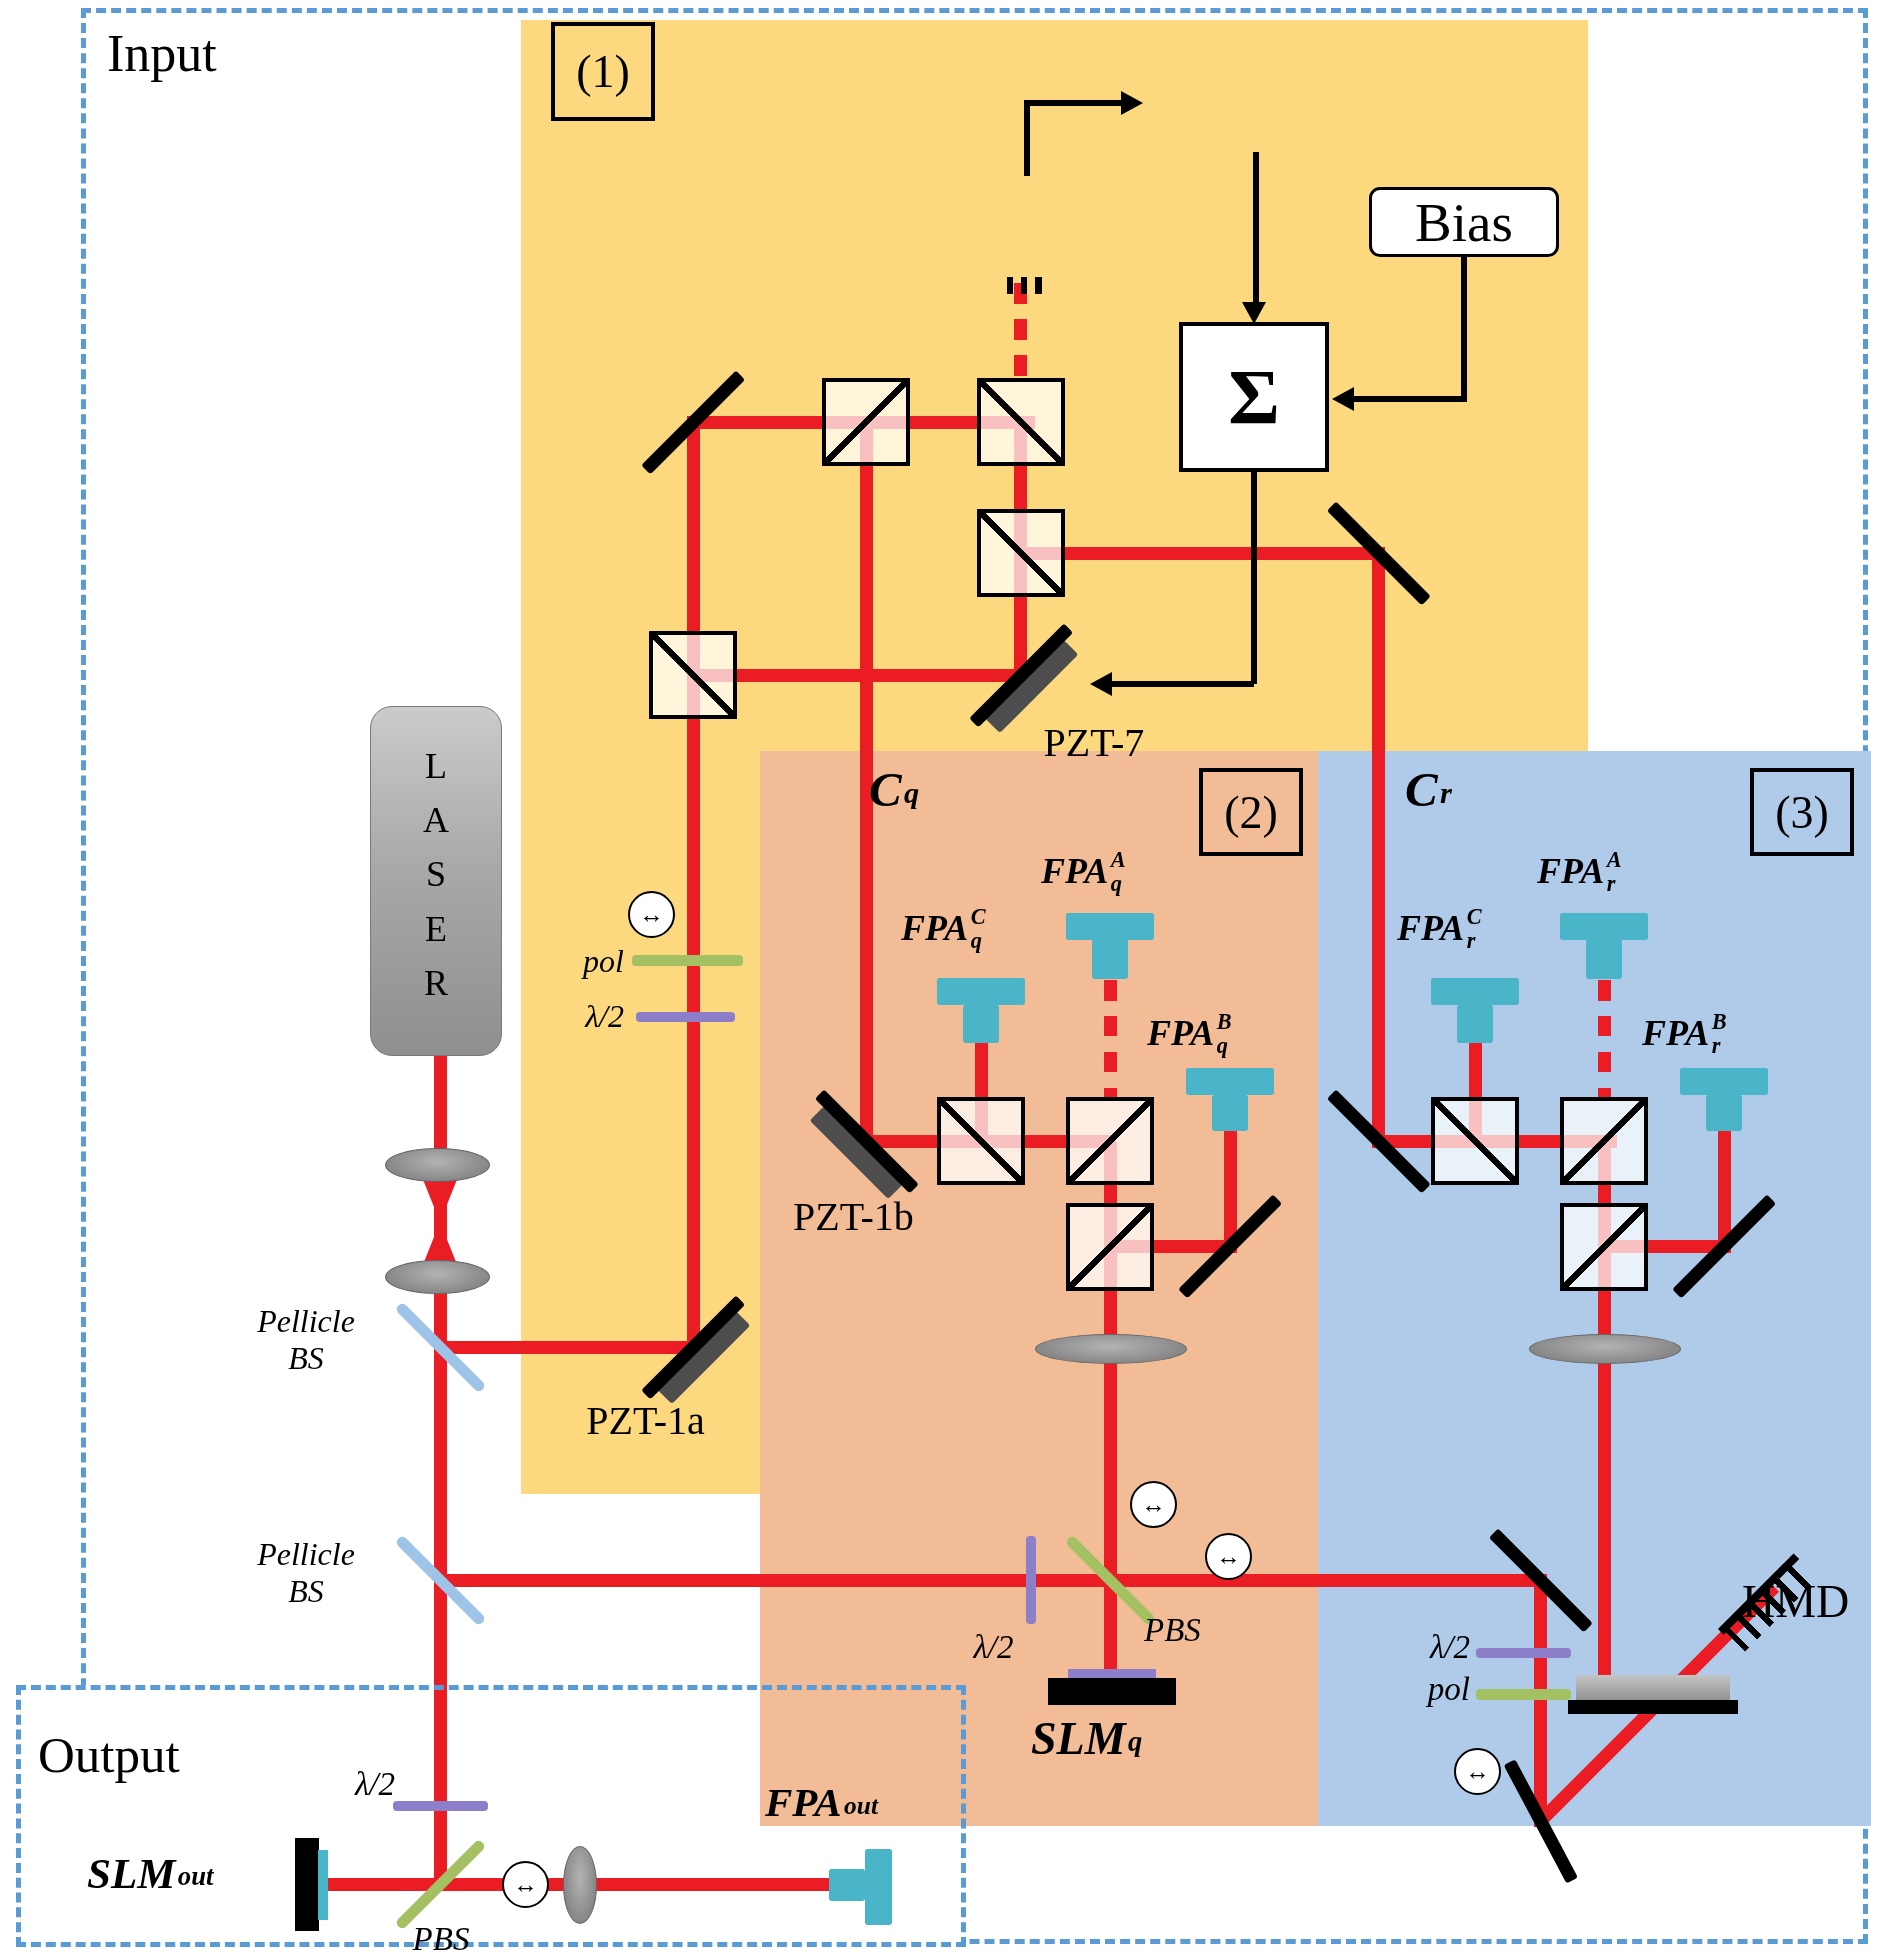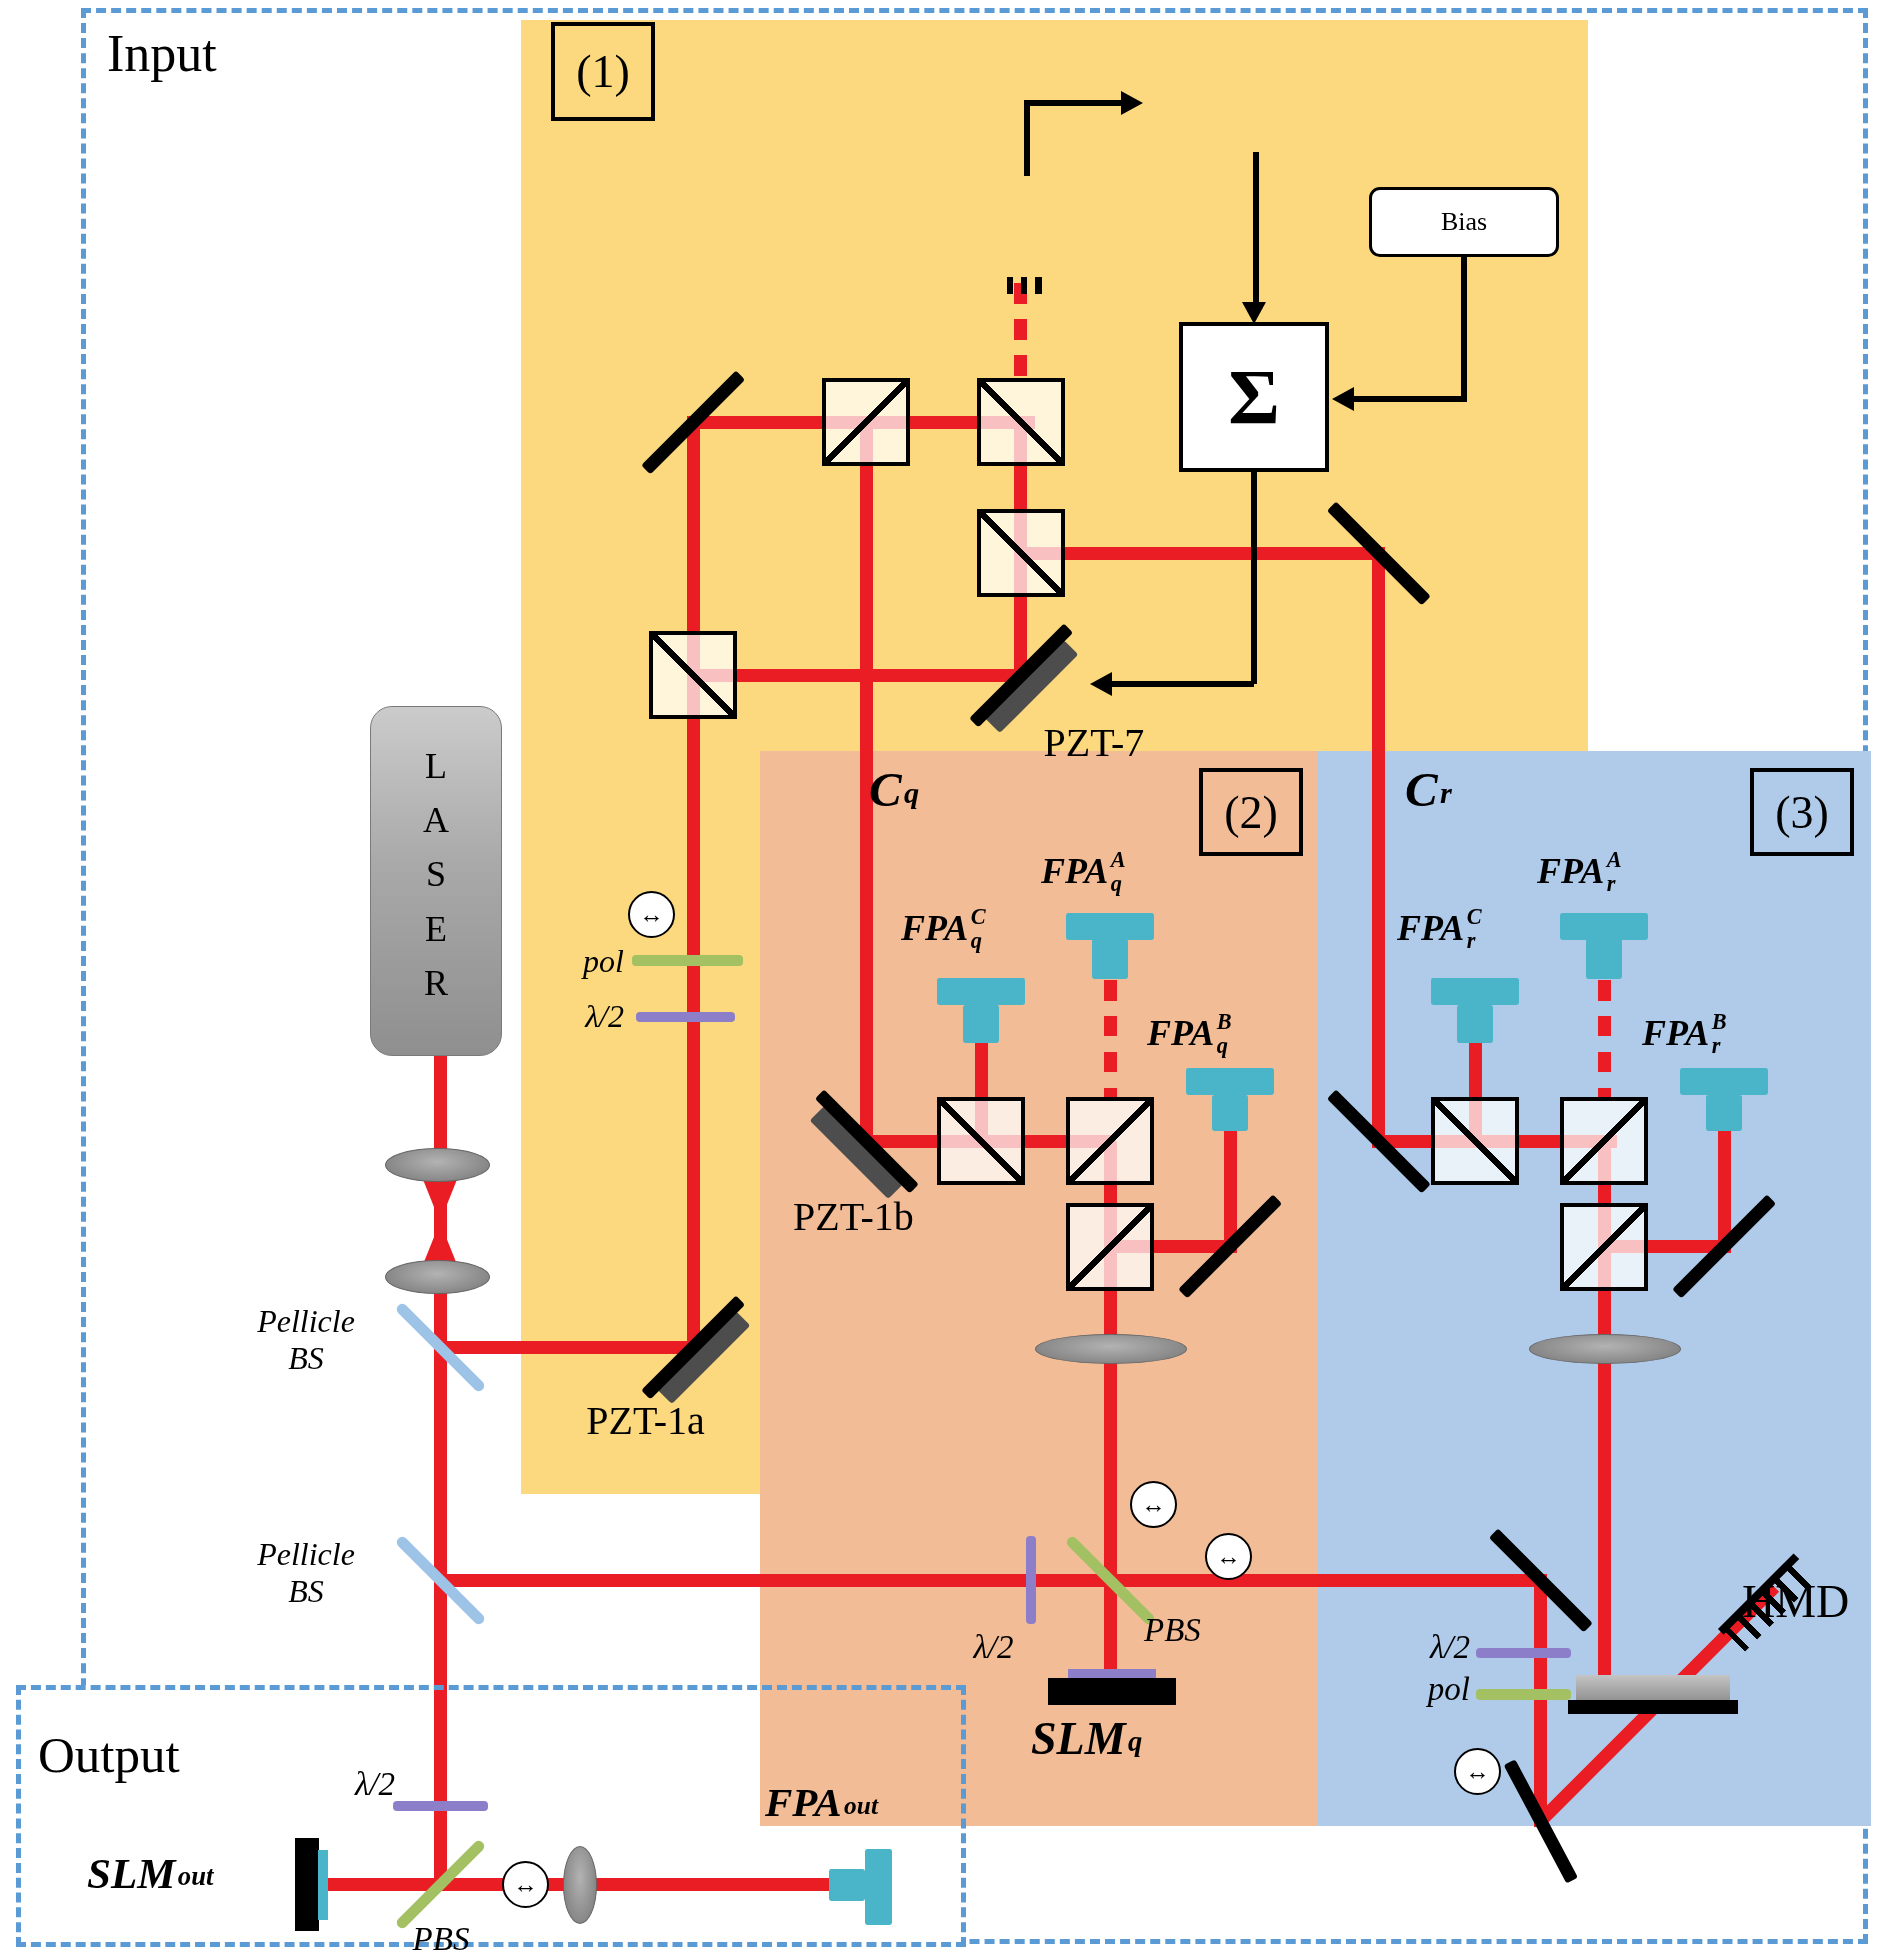--- a/index.html
+++ b/index.html
@@ -185,21 +185,21 @@
   <div class="circ" style="left:1205px;top:1533px;">
       <span>↔</span>
     </div>
   <div class="circ" style="left:1454px;top:1748px;">
       <span>↔</span>
     </div>
   <div class="circ" style="left:502px;top:1861px;">
       <span>↔</span>
     </div>
 
-  <div class="wbox" style="left:1369px;top:187px;width:190px;height:70px;font-size:26px;border-width:3.2px;border-radius:11px;">
+  <div class="wbox" style="left:1369px;top:187px;width:190px;height:70px;font-size:55px;border-width:3.2px;border-radius:11px;">
       <span>Bias</span>
     </div>
   <div class="wbox" style="left:1179px;top:322px;width:150px;height:150px;font-size:79px;font-weight:600;">
       <span>Σ</span>
     </div>
   <div class="gbox" style="left:370px;top:706px;width:130px;height:348px;">
       <span class="vtext">LASER</span>
     </div>
 
   <div class="rlabel" style="left:551px;top:22px;width:104px;height:99px;">

